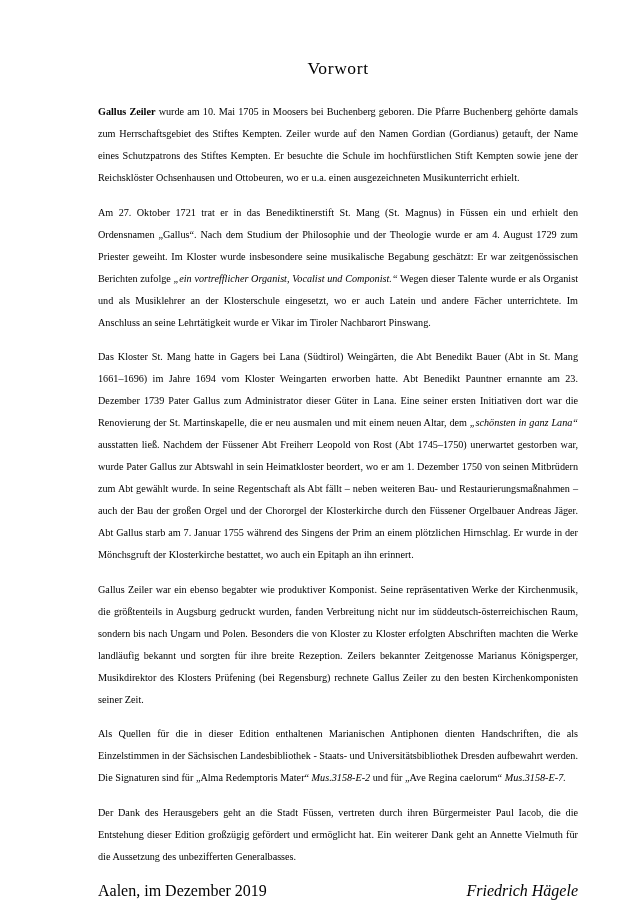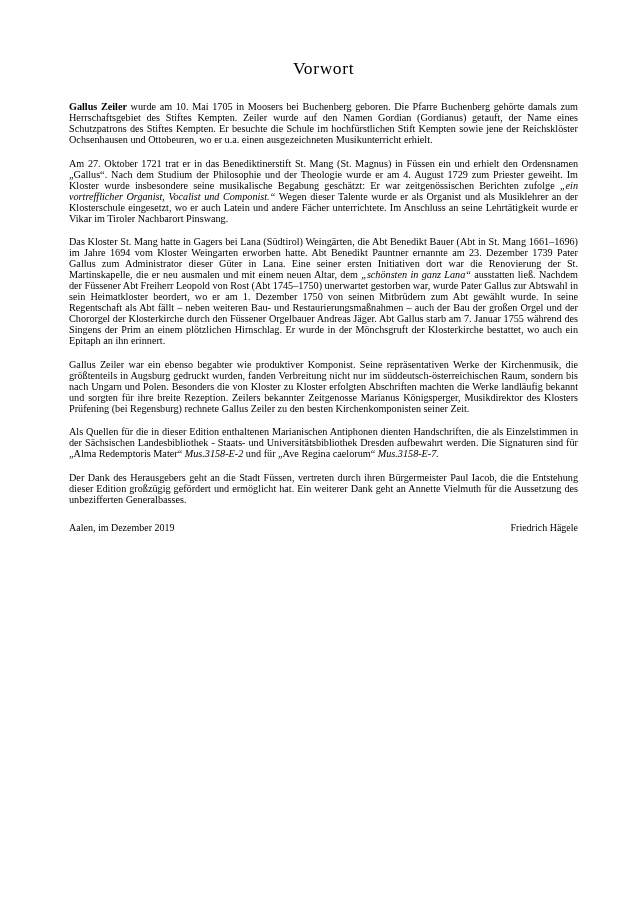--- a/index.html
+++ b/index.html
@@ -11,54 +11,54 @@
     width: 640px;
     height: 905px;
     font-family: "Liberation Serif", serif;
     color: #000000;
     overflow: hidden;
   }
   .page {
     width: 640px;
     height: 805px;
     box-sizing: border-box;
-    padding: 48px 62px 20px 69px;
+    padding: 48px 62px 20px 98px;
     position: relative;
   }
   .doc-title {
     text-align: center;
     font-size: 17.5px;
     font-weight: normal;
     letter-spacing: 0.6px;
     margin: 10px 0 22px 0;
   }
   p {
     margin: 0 0 12.5px 0;
     font-size: 10.2px;
-    line-height: 11px;
+    line-height: 22px;
     text-align: justify;
     text-justify: inter-word;
     hyphens: manual;
   }
   .lead-name {
     font-weight: bold;
   }
   .italic {
     font-style: italic;
   }
   .sig-row {
     display: flex;
     justify-content: space-between;
     align-items: flex-end;
     margin-top: 16px;
-    font-size: 10px;
+    font-size: 16px;
     line-height: 14.1px;
   }
   .sig-left { text-align: left; }
-  .sig-right { text-align: right; }
+  .sig-right { text-align: right; font-style: italic; }
 </style>
 </head>
 <body>
 
 <div class="page">
 
   <h1 class="doc-title">Vorwort</h1>
 
   <p>
     <span class="lead-name">Gallus Zeiler</span><span> wurde am 10. Mai 1705 in Moosers bei Buchenberg geboren. Die Pfarre Buchenberg gehörte damals zum Herrschaftsgebiet des Stiftes Kempten. Zeiler wurde auf den Namen Gordian (Gordianus) getauft, der Name eines Schutzpatrons des Stiftes Kempten. Er besuchte die Schule im hochfürstlichen Stift Kempten sowie jene der Reichsklöster Ochsenhausen und Ottobeuren, wo er u.a. einen ausgezeichneten Musikunterricht erhielt.</span>

